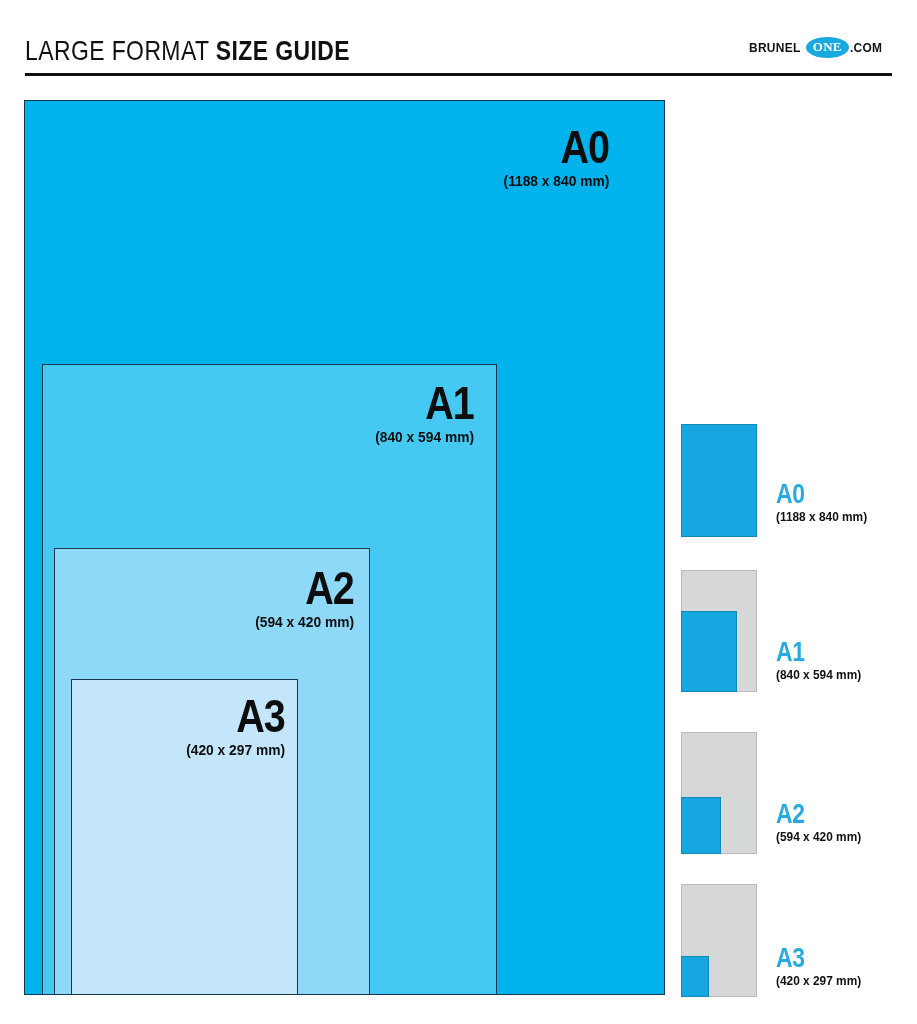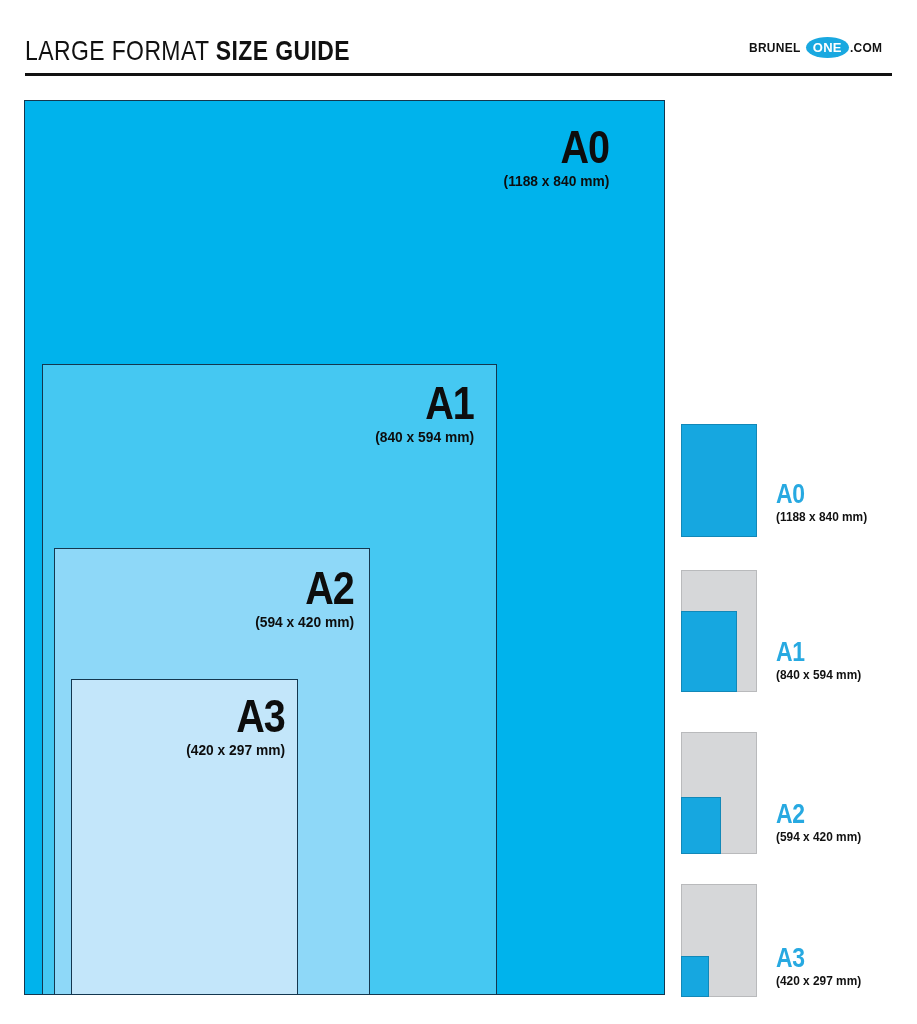--- a/index.html
+++ b/index.html
@@ -25,21 +25,21 @@
   .logo { position:absolute; right:32px; top:36px; height:22px; display:flex; align-items:center; }
   .logo .word {
     font-size:13px; font-weight:700; color:#111; letter-spacing:0.3px;
     transform:scaleX(0.92); transform-origin:left center;
   }
   .logo .one-pill {
     display:inline-flex; align-items:center; justify-content:center;
     background:#19a8e0; border-radius:50%/50%;
     height:21px; min-width:40px; padding:0 7px; margin:0 1px;
   }
-  .logo .one-pill span { font-size:13px; font-weight:700; color:#fff; letter-spacing:0.3px; }
+  .logo .one-pill span { font-size:13px; font-weight:700; color:#fff; letter-spacing:0.3px;font-family:Liberation Serif, serif; }
 
   .rule { position:absolute; left:25px; top:73px; width:867px; height:3px; background:#111; }
 
   
   .diagram { position:absolute; left:0; top:0; width:917px; height:1024px; }
   .sheet { position:absolute; border:1.5px solid #14374f; }
 
   .sheet .lab { position:absolute; text-align:right; white-space:nowrap; }
   .sheet .lab .code {
     font-size:46px; font-weight:700; line-height:42px; color:#0d0d0d;

